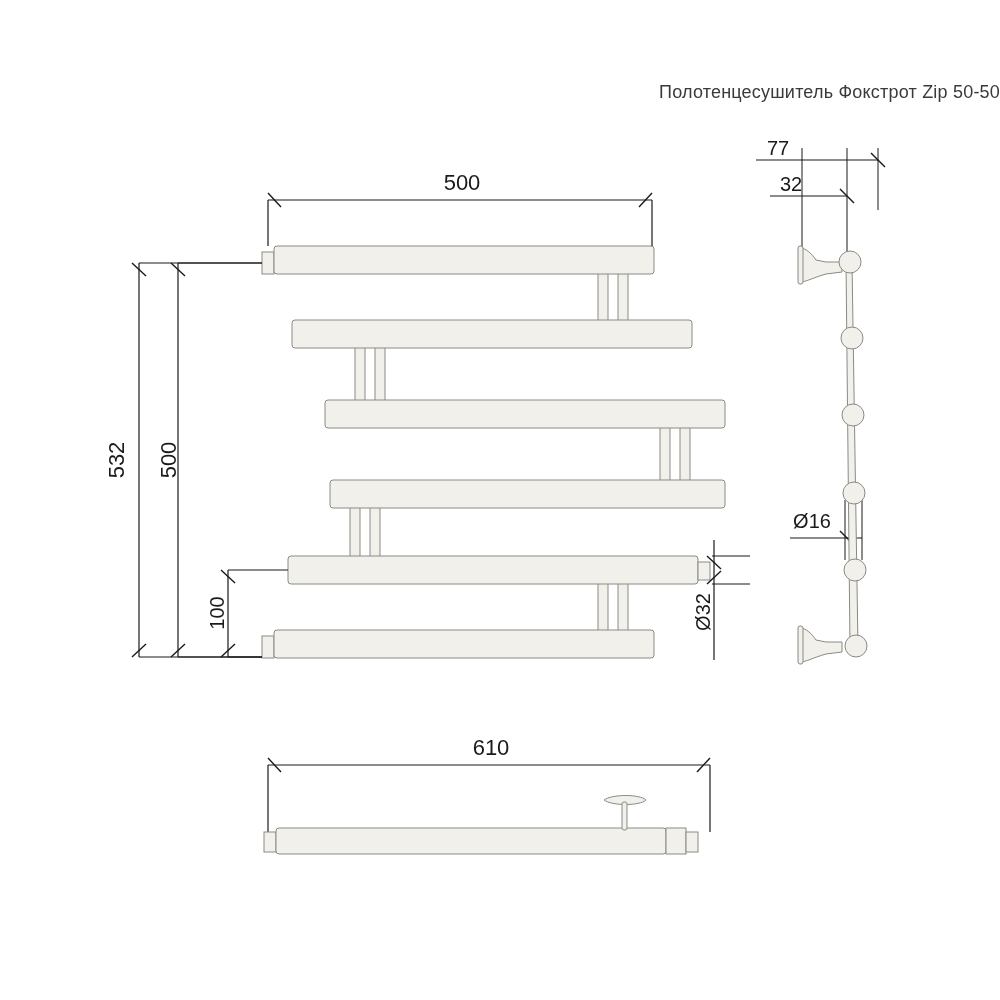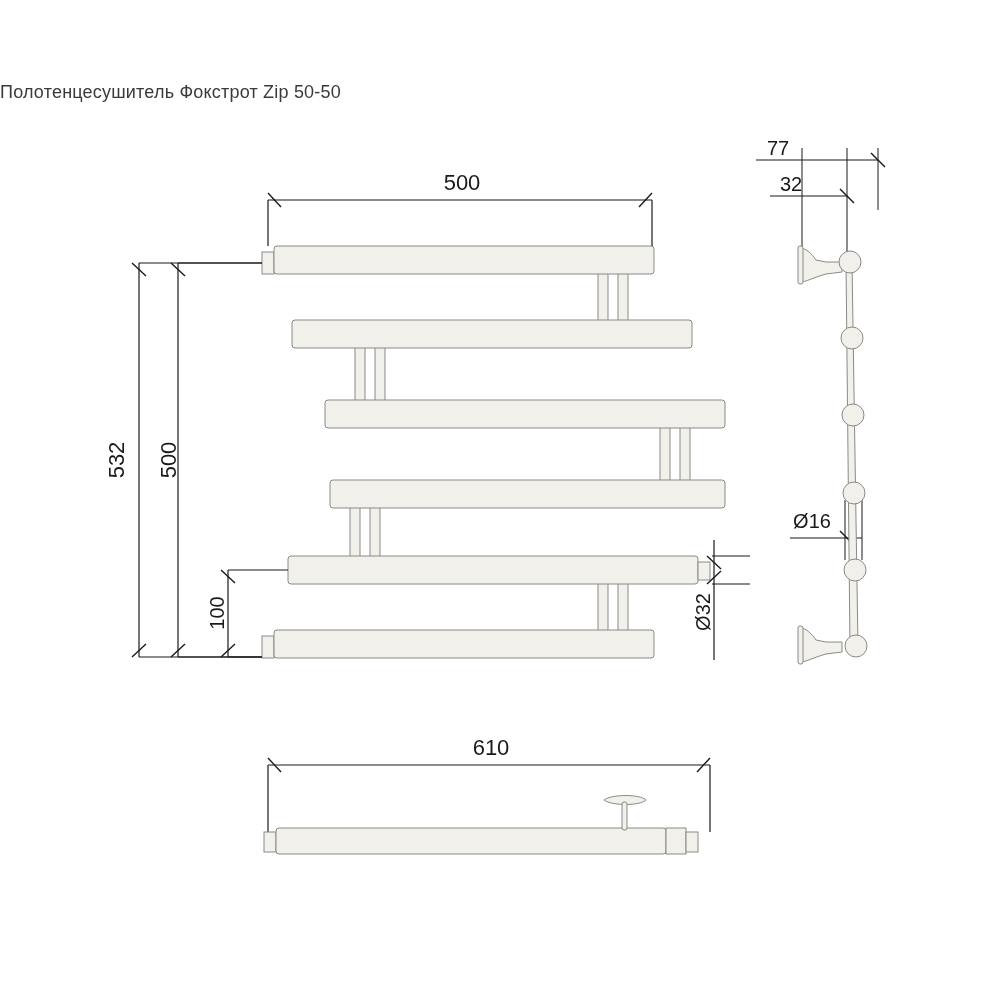--- a/index.html
+++ b/index.html
@@ -19,21 +19,21 @@
     position: absolute;
     left: 0; top: 0;
     width: 1000px;
     height: 1000px;
   }
   .title {
     position: absolute;
     left: 0;
     top: 82px;
     width: 1000px;
-    text-align: left;
+    text-align: right;
     font-size: 18px;
     letter-spacing: 0.2px;
     color: #3a3a3a;
     font-family: "Liberation Sans", sans-serif;
   }
   svg {
     position: absolute;
     left: 0; top: 0;
   }
   text {

